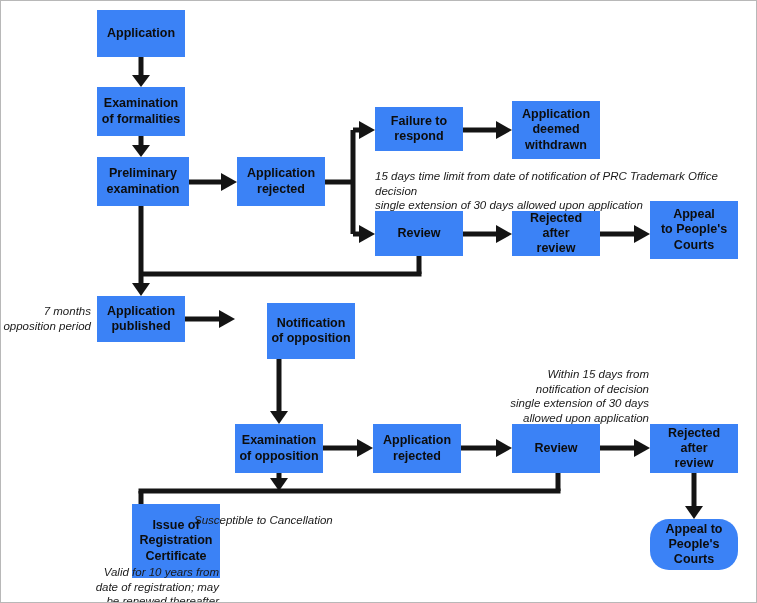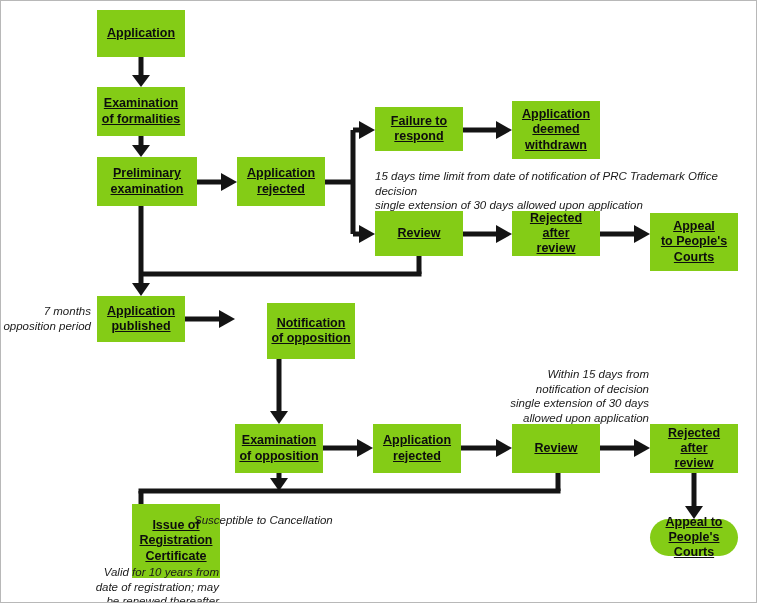--- a/index.html
+++ b/index.html
@@ -21,33 +21,32 @@
   }
   svg#flow-svg {
     position: absolute;
     left: 0;
     top: 0;
     width: 757px;
     height: 603px;
   }
   .node-box {
     position: absolute;
-    background: #84cc16;
+    background: #3b82f6;
     display: flex;
     align-items: center;
     justify-content: center;
     text-align: center;
     font-family: "Liberation Sans", sans-serif;
     font-weight: bold;
     font-size: 12.5px;
     line-height: 1.22;
     color: #0d0d0d;
     box-sizing: border-box;
     padding: 2px 3px;
-    text-decoration: underline;
   }
   .note {
     position: absolute;
     font-family: "Liberation Sans", sans-serif;
     font-style: italic;
     font-size: 11.5px;
     line-height: 1.28;
     color: #1a1a1a;
     box-sizing: border-box;
     white-space: pre-line;
@@ -161,60 +160,60 @@
       </g>
 
     </g>
   </svg>
 
   <div class="node-box" style="left: 96px; top: 9px; width: 88px; height: 47px; white-space: pre-line;">Application</div>
 
   <div class="node-box" style="left: 96px; top: 86px; width: 88px; height: 49px; white-space: pre-line;">Examination
 of formalities</div>
 
-  <div class="node-box" style="left: 96px; top: 156px; width: 100px; height: 49px; white-space: pre-line;">Preliminary
+  <div class="node-box" style="left: 96px; top: 156px; width: 92px; height: 49px; white-space: pre-line;">Preliminary
 examination</div>
 
   <div class="node-box" style="left: 236px; top: 156px; width: 88px; height: 49px; white-space: pre-line;">Application
 rejected</div>
 
   <div class="node-box" style="left: 374px; top: 106px; width: 88px; height: 44px; white-space: pre-line;">Failure to
 respond</div>
 
   <div class="node-box" style="left: 511px; top: 100px; width: 88px; height: 58px; white-space: pre-line;">Application
 deemed
 withdrawn</div>
 
   <div class="node-box" style="left: 374px; top: 210px; width: 88px; height: 45px; white-space: pre-line;">Review</div>
 
   <div class="node-box" style="left: 511px; top: 210px; width: 88px; height: 45px; white-space: pre-line;">Rejected after
 review</div>
 
-  <div class="node-box" style="left: 649px; top: 212px; width: 88px; height: 58px; white-space: pre-line;">Appeal
+  <div class="node-box" style="left: 649px; top: 200px; width: 88px; height: 58px; white-space: pre-line;">Appeal
 to People's
 Courts</div>
 
   <div class="node-box" style="left: 96px; top: 295px; width: 88px; height: 46px; white-space: pre-line;">Application
 published</div>
 
   <div class="node-box" style="left: 234px; top: 302px; width: 88px; height: 56px; white-space: pre-line; margin-left: 32px;">Notification
 of opposition</div>
 
   <div class="node-box" style="left: 234px; top: 423px; width: 88px; height: 49px; white-space: pre-line;">Examination
 of opposition</div>
 
   <div class="node-box" style="left: 372px; top: 423px; width: 88px; height: 49px; white-space: pre-line;">Application
 rejected</div>
 
   <div class="node-box" style="left: 511px; top: 423px; width: 88px; height: 49px; white-space: pre-line;">Review</div>
 
   <div class="node-box" style="left: 649px; top: 423px; width: 88px; height: 49px; white-space: pre-line;">Rejected after
 review</div>
 
-  <div class="node-box" style="left: 649px; top: 518px; width: 88px; height: 37px; white-space: pre-line; border-radius: 19px;">Appeal to
+  <div class="node-box" style="left: 649px; top: 518px; width: 88px; height: 51px; white-space: pre-line; border-radius: 19px;">Appeal to
 People's Courts</div>
 
   <div class="node-box" style="left: 96px; top: 503px; width: 88px; height: 74px; white-space: pre-line; margin-left: 35px;">Issue of
 Registration
 Certificate</div>
 
   <div class="note left" style="left: 374px; top: 168px; width: 382px; white-space: pre-line;">15 days time limit from date of notification of PRC Trademark Office decision
 single extension of 30 days allowed upon application</div>
 
   <div class="note right" style="left: 2px; top: 303px; width: 88px; white-space: pre-line;">7 months

